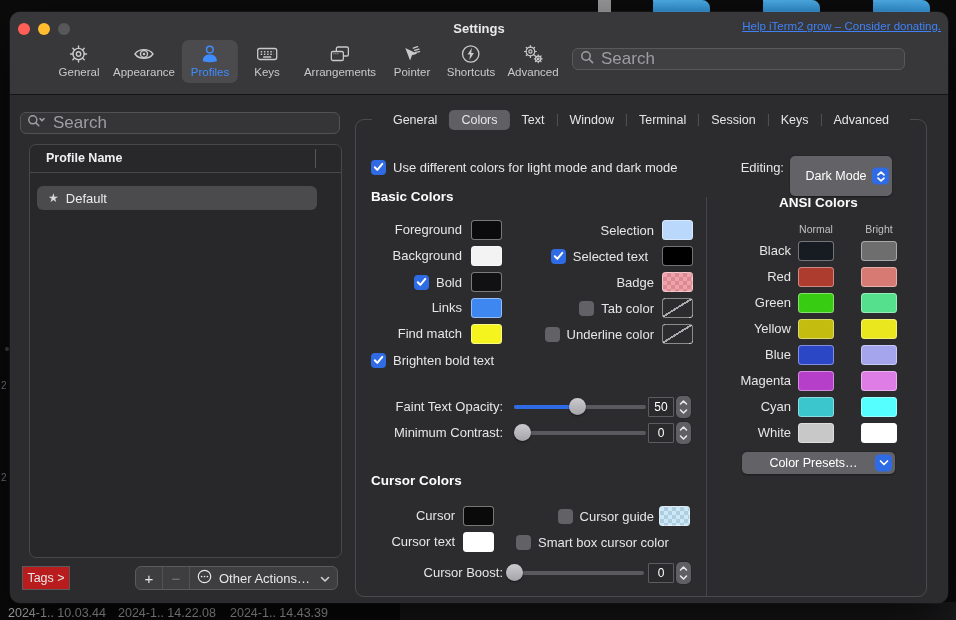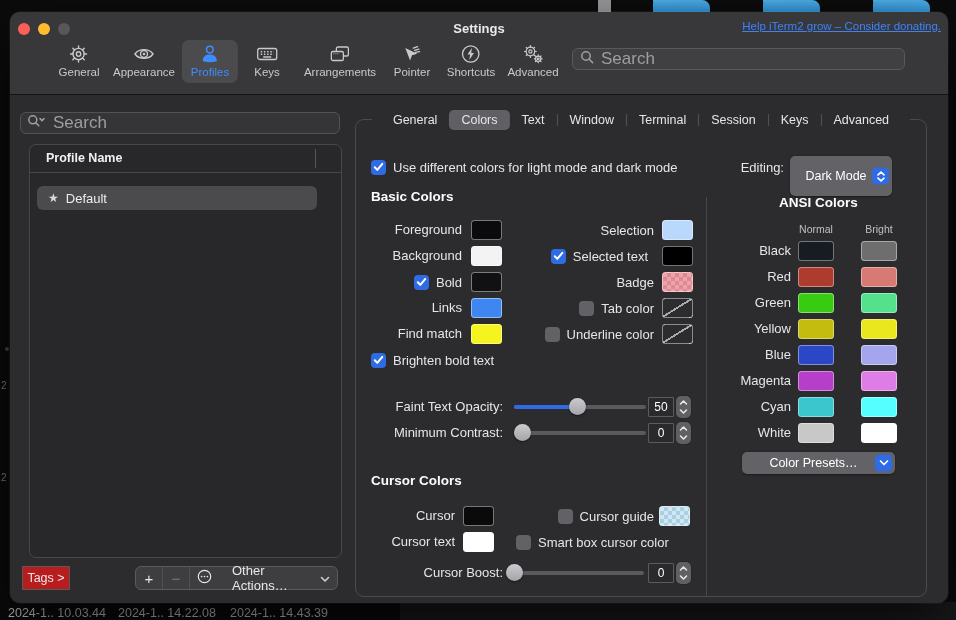--- a/index.html
+++ b/index.html
@@ -67,21 +67,21 @@
   .prow .star{font-size:12px;color:#d9d9db}
 
   .btn{box-sizing:border-box;background:#b91c1c;border:1px solid #5a5a5d;border-radius:0;
     color:#e8e8ea;font-size:12.5px;display:flex;align-items:center;justify-content:center}
   .tags{position:absolute;left:12px;top:554px;width:48px;height:24px}
   .seg{position:absolute;left:125px;top:554px;width:203px;height:24px;box-sizing:border-box;
     background:#3e3e41;border:1px solid #5a5a5d;border-radius:6px;display:flex;align-items:stretch}
   .seg .cell{display:flex;align-items:center;justify-content:center;color:#e8e8ea}
   .seg .c-add{width:26px;border-right:1px solid #525255;font-size:15px}
   .seg .c-rem{width:26px;border-right:1px solid #525255;font-size:15px;color:#7c7c80}
-  .seg .c-oa{flex:1;gap:20px;font-size:13px;padding:0 7px;justify-content:flex-start}
+  .seg .c-oa{flex:1;gap:7px;font-size:13px;padding:0 7px;justify-content:flex-start}
   .seg .c-oa .chev{margin-left:auto}
 
   
   .cbox{position:absolute;left:345px;top:107px;width:572px;height:478px;box-sizing:border-box;
     border:1px solid #4b4b4f;border-radius:9px}
   .tabstrip{position:absolute;left:631px;top:96px;transform:translateX(-50%);
     display:flex;align-items:center;background:#2c2c2e;padding:0 9px;height:24px;border-radius:7px}
   .tab{font-size:12.5px;color:#e5e5e7;padding:3px 12px;border-radius:5px;white-space:nowrap}
   .tab.sel{background:#606064}
   .tsep{width:1px;height:12px;background:#545458}

